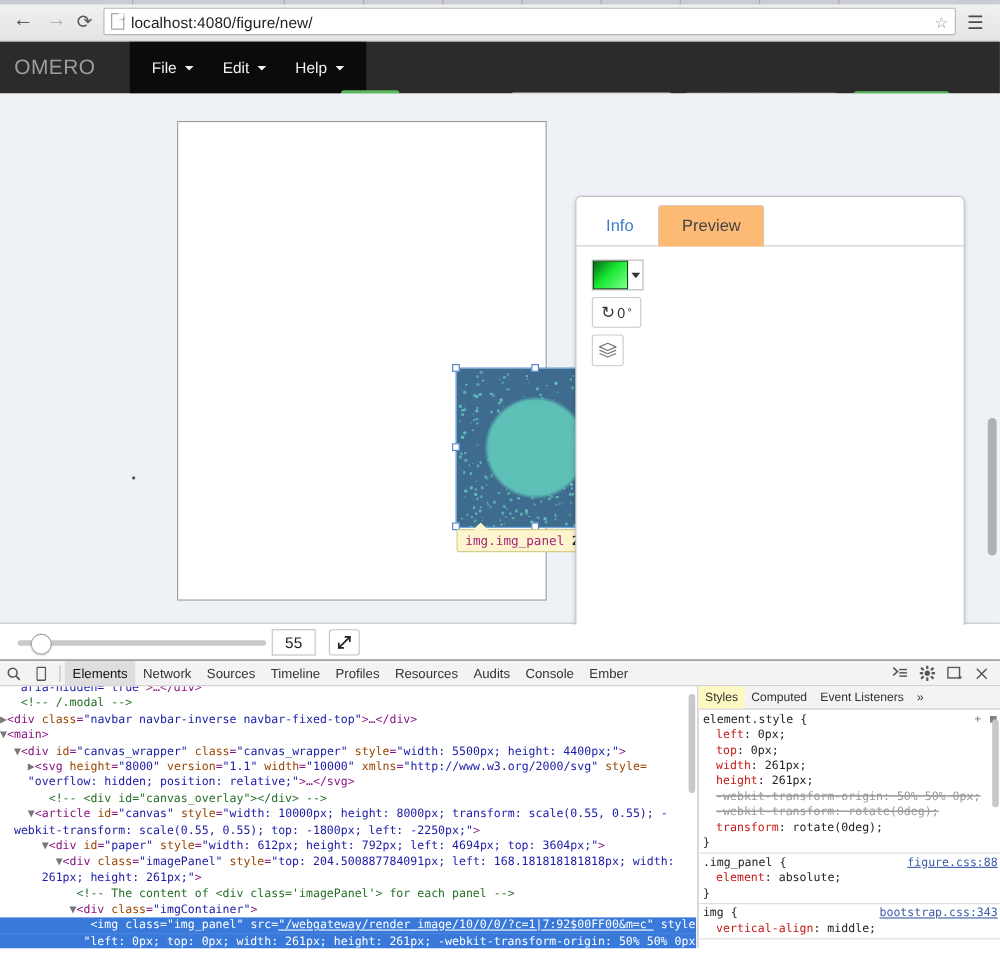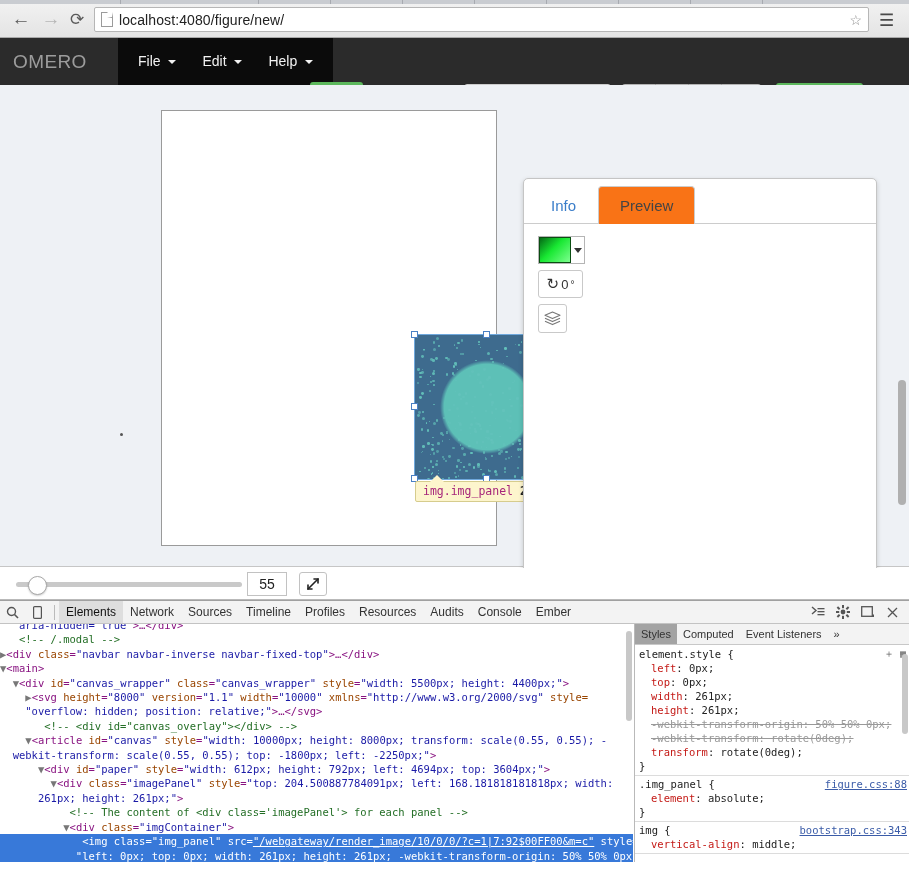--- a/index.html
+++ b/index.html
@@ -160,21 +160,21 @@
     position: absolute; left: 0; top: 0; width: 100%; height: 45px;
     border-bottom: 1px solid #ccc; display: flex; align-items: flex-end;
     padding-left: 5px;
   }
   .insp-tab {
     height: 38px; line-height: 38px; padding: 0 21px; font-size: 15px;
     color: #3a7dc9; border: 1px solid transparent; border-bottom: none;
     border-radius: 4px 4px 0 0; position: relative; top: 1px;
   }
   .insp-tab.active {
-    background: #f97316; border-color: #ccc; color: #444;
+    background: #fdba74; border-color: #ccc; color: #444;
   }
   #chan-swatch {
     position: absolute; left: 14px; top: 57px; width: 47px; height: 28px;
     border: 1px solid #b5b5b5; background: #fff; display: flex;
   }
   #chan-swatch .color {
     width: 32px; height: 26px;
     background: linear-gradient(135deg,#046b16 0%, #18e832 45%, #7dff8f 100%);
     border: 1px solid #0a4d12;
   }
@@ -263,21 +263,21 @@
 
   #styles-pane {
     position: absolute; left: 634px; top: 23px; width: 275px; height: 238px;
     background: #fff; border-left: 1px solid #b9b9b9;
   }
   #styles-tabs {
     height: 21px; background: #f3f3f3; border-bottom: 1px solid #c8c8c8;
     display: flex; align-items: center; font-family: "Liberation Sans", sans-serif;
   }
   .st-tab { font-size: 11px; color: #333; padding: 0 6px; height: 20px; line-height: 20px; }
-  .st-tab.active { background: #a3a3a3; }
+  .st-tab.active { background: #fef9c3; }
   #styles-body {
     position: absolute; left: 0; top: 22px; width: 275px; height: 216px;
     overflow: hidden; font-size: 10.5px; line-height: 14px; color: #222;
   }
   .st-rule { border-bottom: 1px solid #dcdcdc; padding: 1px 0 2px 4px; position: relative; }
   .st-sel { color: #222; }
   .prop { color: #c41a16; padding-left: 12px; }
   .val { color: #222; }
   .strike { text-decoration: line-through; color: #999; }
   .src {

